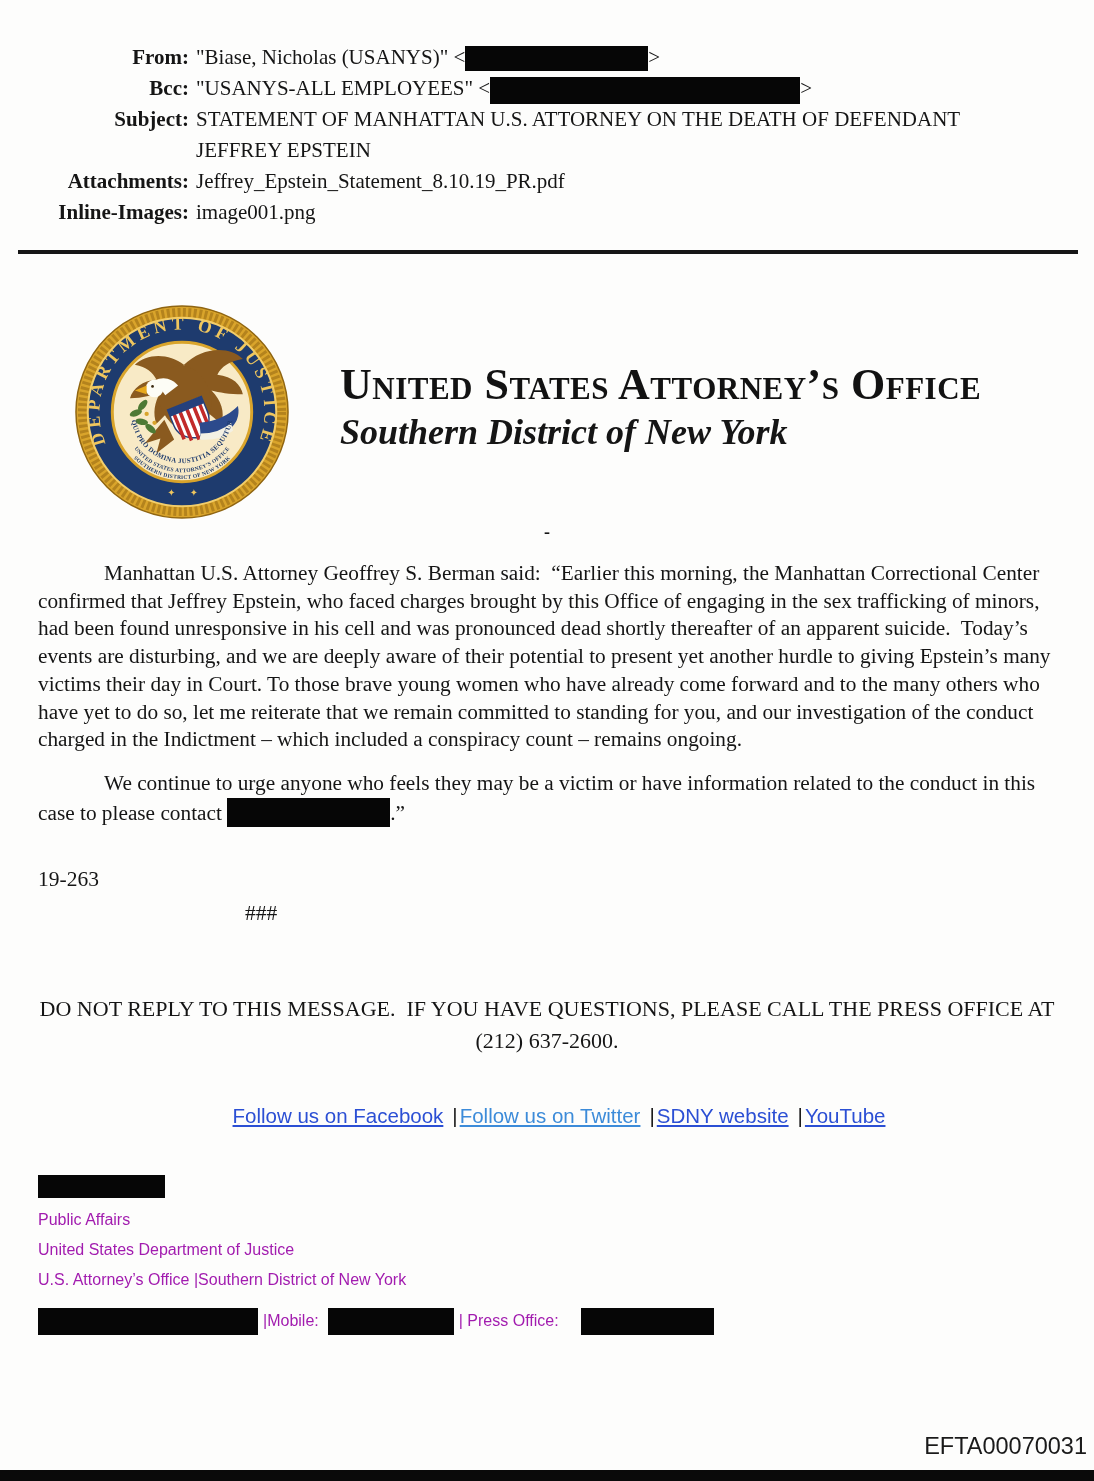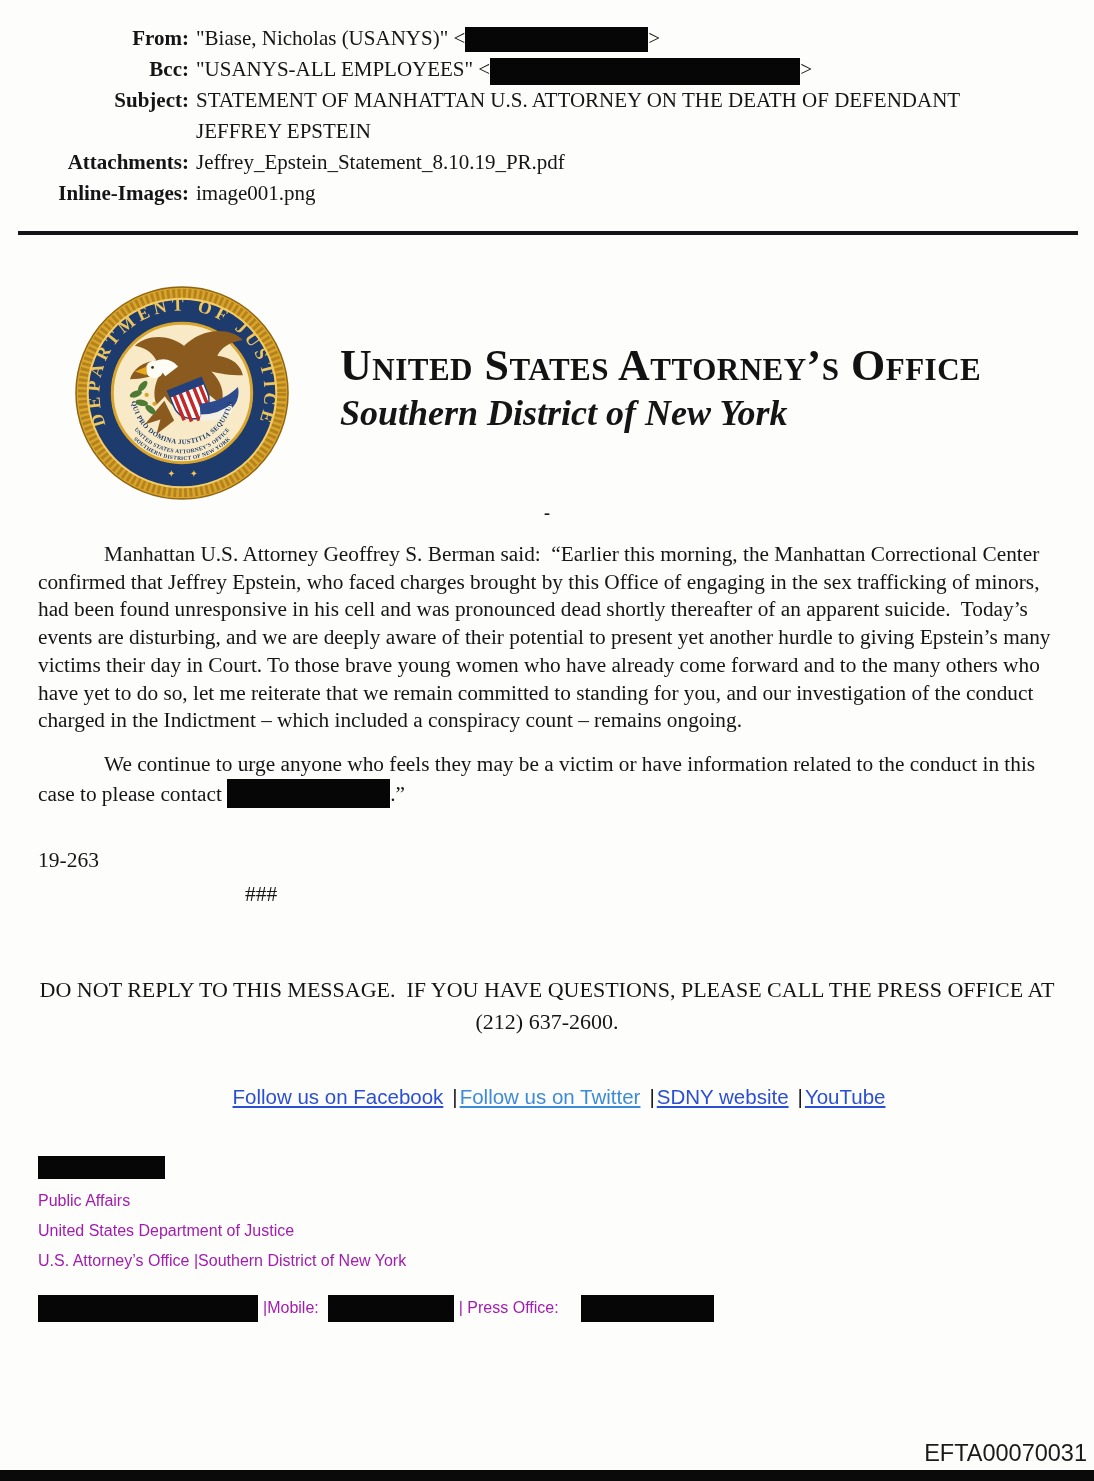--- a/index.html
+++ b/index.html
@@ -3,21 +3,21 @@
 <meta charset="utf-8">
 <style>
   * { margin:0; padding:0; box-sizing:border-box; }
   html,body { background:#e8e8e8; }
   .page {
     position:relative; width:1094px; height:1481px; margin:0 auto;
     background:#fdfdfc; color:#151515; overflow:hidden;
     font-family:"Liberation Serif", serif;
   }
   
-  .email-header { padding-top:23px; }
+  .email-header { padding-top:42px; }
   .hrow { display:flex; font-size:21px; line-height:31px; }
   .hlabel { flex:none; width:196px; text-align:right; font-weight:bold; padding-right:7px; white-space:nowrap; }
   .hvalue { max-width:832px; white-space:pre-wrap; }
   .redact { display:inline-block; background:#060606; vertical-align:text-bottom; }
   .redact-from  { width:183px; height:25px; margin-bottom:-2px; }
   .redact-bcc   { width:310px; height:27px; margin-bottom:-4px; }
   .hr-rule { border:none; border-top:4px solid #161616; margin:22px 16px 0 18px; }
   
   .letterhead { display:flex; align-items:flex-start; margin:50px 0 0 74px; }
   .seal { width:216px; height:216px; flex:none; }
@@ -43,29 +43,29 @@
     margin:66px auto 0; max-width:1022px; text-align:center;
     font-size:22px; line-height:32px; white-space:pre-wrap;
   }
   
   .links-row { text-align:center; margin-top:46px; font-family:"Liberation Sans", sans-serif; font-size:20.5px; line-height:26px;padding-left:24px; }
   .links-row a { text-decoration:underline; cursor:pointer; }
   .sep { color:#1c1c1c; margin:0 2px 0 9px; text-decoration:none; }
   
   .signature { margin:46px 0 0 38px; font-family:"Liberation Sans", sans-serif; font-size:16px; line-height:30px; color:#a21caf; }
   .redact-name { display:block; width:127px; height:23px; margin:0 0 7px 0; }
-  .sig-contact { display:flex; align-items:center; margin-top:17px; }
+  .sig-contact { display:flex; align-items:center; margin-top:11px; }
   .redact-c1 { width:220px; height:27px; }
   .redact-c2 { width:126px; height:27px; }
   .redact-c3 { width:133px; height:27px; }
   .sig-contact .lbl { white-space:pre; }
   .sig-contact .gap-s { width:5px; } .sig-contact .gap-m { width:9px; } .sig-contact .gap-l { width:22px; }
   
   .bates {
-    position:absolute; right:7px; bottom:14px;
+    position:absolute; right:7px; bottom:21px;
     font-family:"Liberation Sans", sans-serif; font-size:23.5px; color:#1a1a1a;
   }
   .bottom-bar { position:absolute; left:0; right:0; bottom:0; height:11px; background:#0a0a0a; }
 </style>
 </head>
 <body>
 
 <div class="page">
 
   <div class="email-header">

